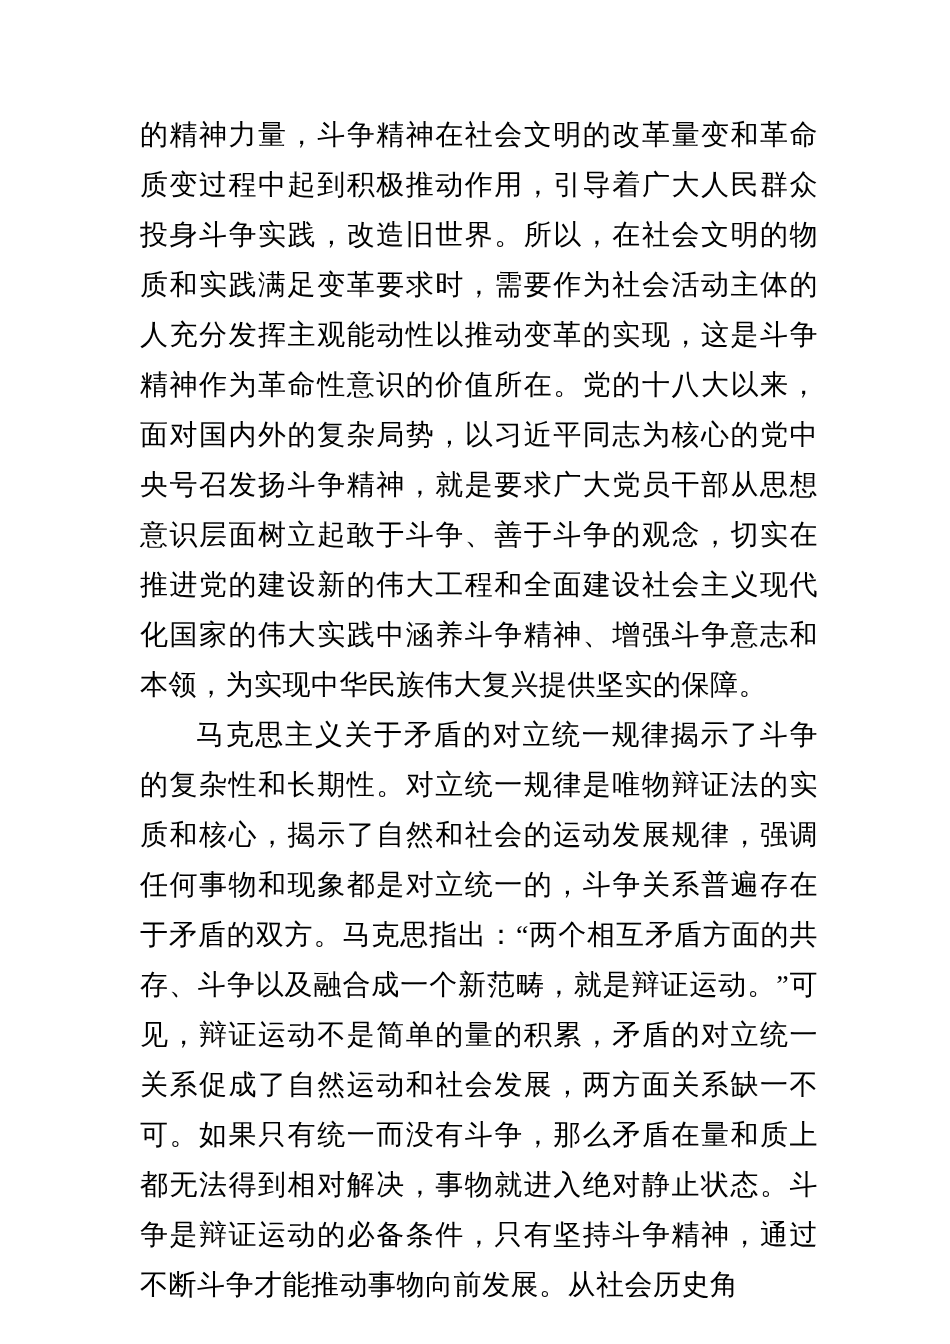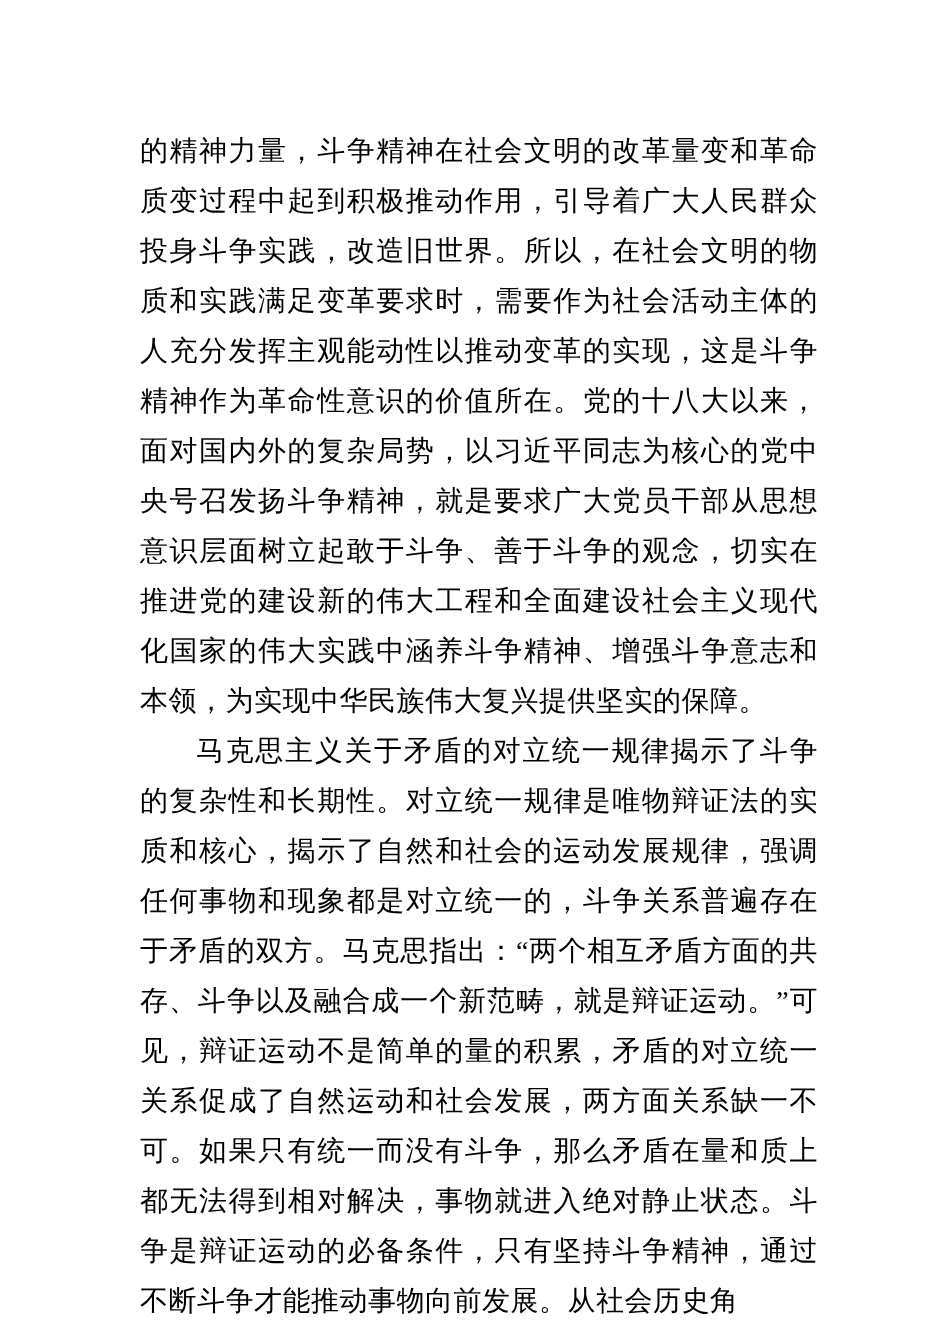--- a/index.html
+++ b/index.html
@@ -10,21 +10,21 @@
   .page {
     position: relative;
     width: 950px;
     height: 1344px;
     background: #ffffff;
     overflow: hidden;
   }
   .content {
     position: absolute;
     left: 140px;
-    top: 126px;
+    top: 110px;
     width: 678px;
     font-family: "Liberation Serif", "DejaVu Serif", serif;
     font-size: 28px;
     line-height: 50px;
     color: #000000;
     text-align: justify;
     text-justify: inter-ideograph;
     letter-spacing: 0.5px;
   }
   .content p {

